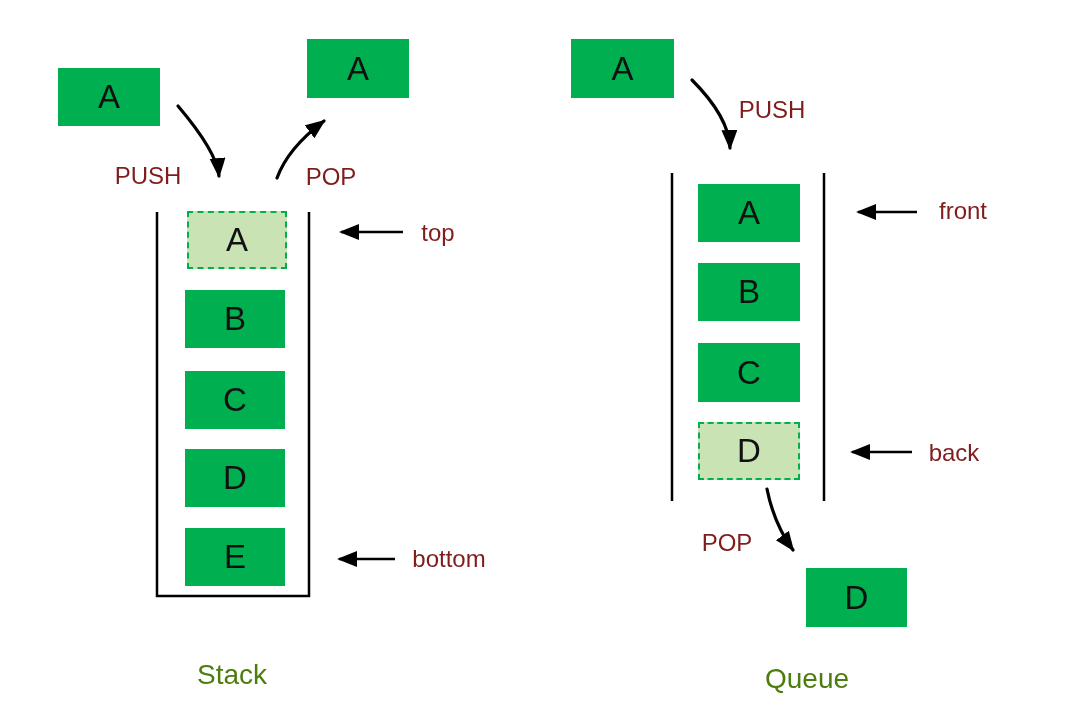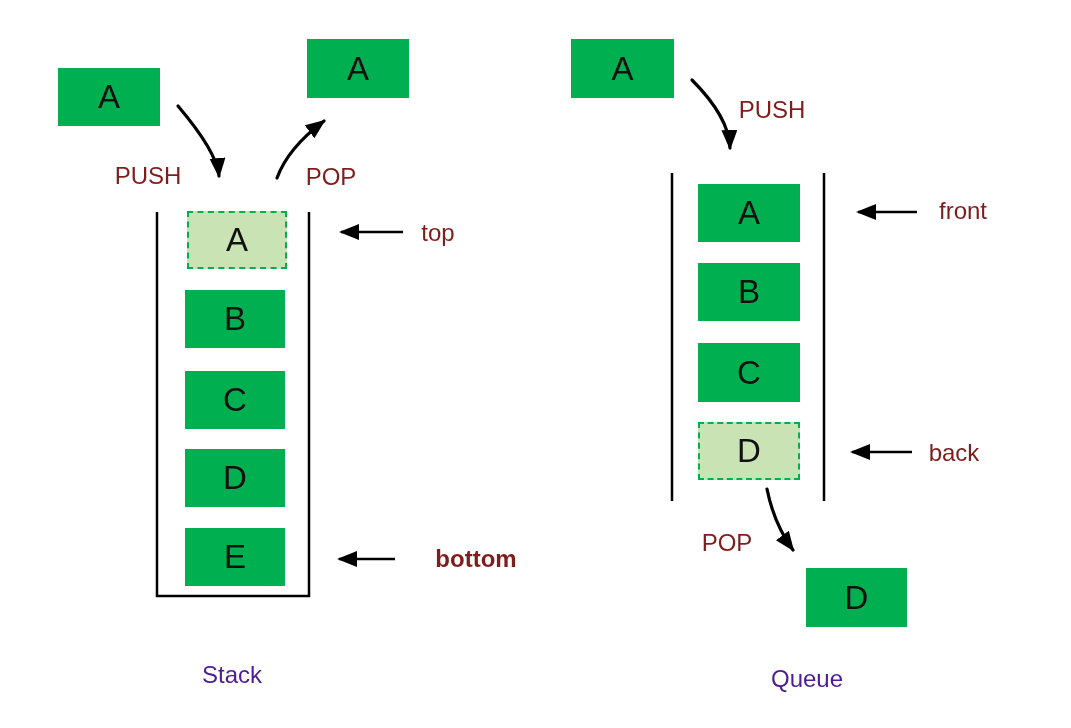--- a/index.html
+++ b/index.html
@@ -29,23 +29,23 @@
   .lbl {
     position: absolute;
     transform: translate(-50%, -50%);
     font-size: 24px;
     white-space: nowrap;
     color: #7f1d1d;
   }
   .caption {
     position: absolute;
     transform: translate(-50%, -50%);
-    font-size: 24px;
+    font-size: 28px;
     white-space: nowrap;
-    color: #4c1d95;
+    color: #4d7c0f;
   }
 </style>
 </head>
 <body>
 
 <div id="canvas">
 
   <svg id="wires" viewBox="0 0 1071 728" xmlns="http://www.w3.org/2000/svg">
     <defs>
       <marker id="ah" markerUnits="userSpaceOnUse" markerWidth="24" markerHeight="18" refX="18" refY="8" orient="auto">
@@ -79,21 +79,21 @@
   <div class="lbl" style="left:148px; top:176px;">PUSH</div>
   <div class="lbl" style="left:331px; top:177px;">POP</div>
 
   <div class="box dashed" style="left:187px; top:211px; width:100px; height:58px;">A</div>
   <div class="box solid" style="left:185px; top:290px; width:100px; height:58px;">B</div>
   <div class="box solid" style="left:185px; top:371px; width:100px; height:58px;">C</div>
   <div class="box solid" style="left:185px; top:449px; width:100px; height:58px;">D</div>
   <div class="box solid" style="left:185px; top:528px; width:100px; height:58px;">E</div>
 
   <div class="lbl" style="left:438px; top:233px;">top</div>
-  <div class="lbl" style="left:476px; top:559px;font-weight:bold;">bottom</div>
+  <div class="lbl" style="left:449px; top:559px;">bottom</div>
 
   <div class="caption" style="left:232px; top:675px;">Stack</div>
 
   <div class="box solid" style="left:571px; top:39px; width:103px; height:59px;">A</div>
 
   <div class="lbl" style="left:772px; top:110px;">PUSH</div>
 
   <div class="box solid" style="left:698px; top:184px; width:102px; height:58px;">A</div>
   <div class="box solid" style="left:698px; top:263px; width:102px; height:58px;">B</div>
   <div class="box solid" style="left:698px; top:343px; width:102px; height:59px;">C</div>

